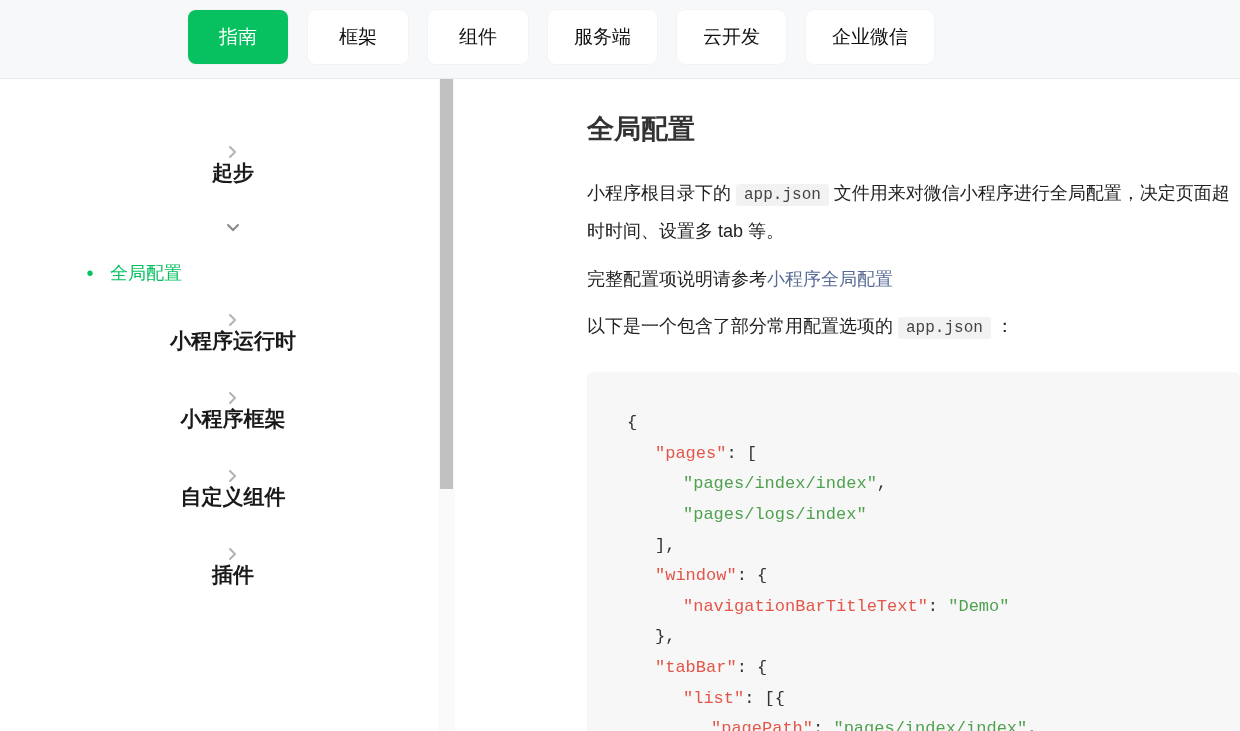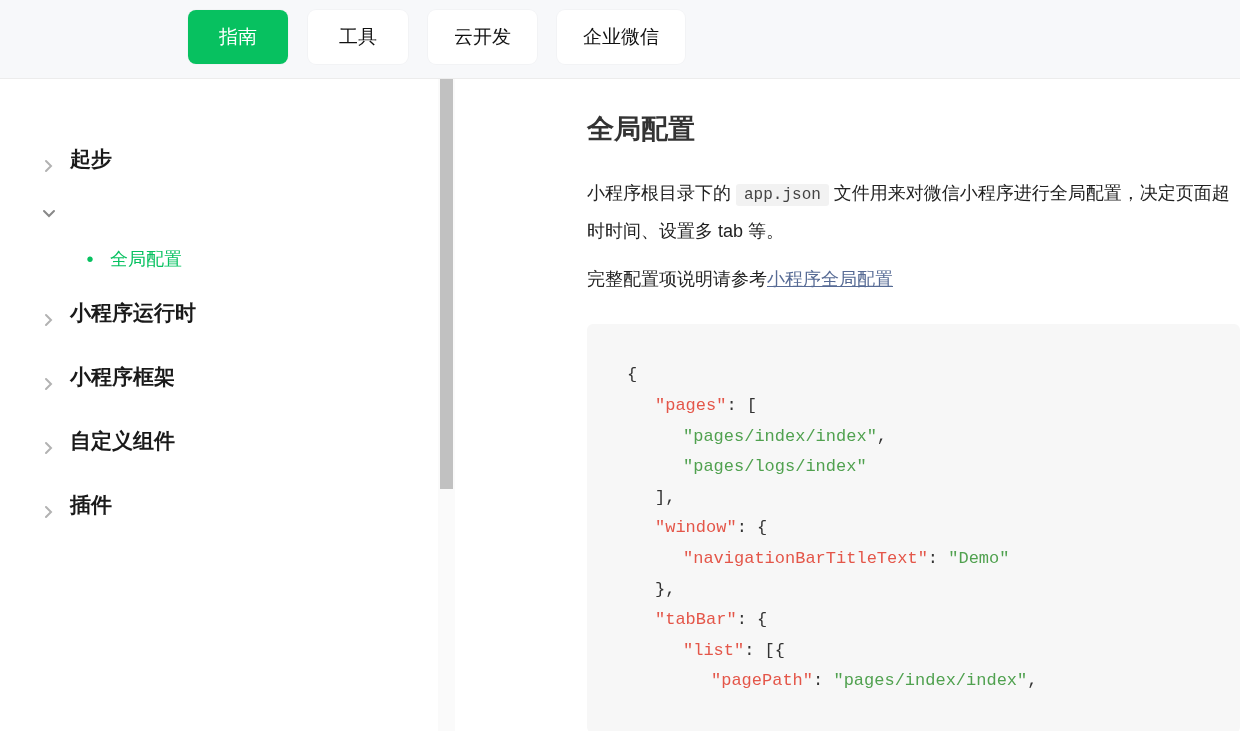--- a/index.html
+++ b/index.html
@@ -61,26 +61,27 @@
       position: absolute;
       top: 0;
       left: 2px;
       width: 13px;
       height: 410px;
       background: #c1c1c1;
       border-radius: 0;
     }
     .menu-item {
       display: flex;
-      align-items: flex-end;
+      align-items: center;
       padding: 18px 0;
       cursor: pointer;
       font-size: 21px;
       font-weight: 600;
       color: #1a1a1a;
+      flex-direction: column;
     }
     .chevron {
       width: 42px;
       display: flex;
       align-items: center;
       justify-content: center;
       color: #b2b2b2;
       font-size: 15px;
     }
     .chevron svg { display: block; }
@@ -125,21 +126,21 @@
       color: #222;
     }
     .inline-code {
       background: #f2f2f2;
       padding: 2px 8px;
       border-radius: 3px;
       font-family: "SFMono-Regular", Consolas, "Courier New", monospace;
       font-size: 16px;
       color: #444;
     }
-    .link { color: #576b95; text-decoration: underline; }
+    .link { color: #576b95; }
     .code-block {
       background: #f7f7f7;
       border-radius: 6px;
       padding: 36px 40px;
       margin-top: 26px;
       font-family: "SFMono-Regular", Consolas, "Courier New", monospace;
       font-size: 17px;
       line-height: 1.8;
       color: #333;
       overflow: hidden;
@@ -149,21 +150,23 @@
     .tok-str { color: #50a14f; }
     .indent1 { padding-left: 28px; }
     .indent2 { padding-left: 56px; }
     .indent3 { padding-left: 84px; }
   </style>
 </head>
 <body>
 
 <div class="top-nav" id="top-nav">
     <div class="nav-tab active">指南</div>
-    <div class="nav-tab">工具</div>
+    <div class="nav-tab">框架</div>
+    <div class="nav-tab">组件</div>
+    <div class="nav-tab">服务端</div>
     <div class="nav-tab">云开发</div>
     <div class="nav-tab">企业微信</div>
   </div>
 
 <div class="main-wrap">
   <div class="sidebar-wrap">
     <div class="sidebar" id="sidebar">
         <div class="menu-item">
           <span class="chevron">
             <svg width="10" height="14" viewBox="0 0 10 14">
@@ -227,20 +230,23 @@
     <h1 class="title">全局配置</h1>
 
     <p class="para">
       <span>小程序根目录下的 </span><code class="inline-code">app.json</code><span> 文件用来对微信小程序进行全局配置，决定页面超时时间、设置多 tab 等。</span>
     </p>
 
     <p class="para">
       <span>完整配置项说明请参考</span><a class="link">小程序全局配置</a>
     </p>
 
+    <p class="para">
+      <span>以下是一个包含了部分常用配置选项的 </span><code class="inline-code">app.json</code><span> ：</span>
+    </p>
 
     <div class="code-block" id="code-block">
         <div class="indent0"><span class="tok-punc">{</span></div>
         <div class="indent1"><span class="tok-key">"pages"</span><span class="tok-punc">: [</span></div>
         <div class="indent2"><span class="tok-str">"pages/index/index"</span><span class="tok-punc">,</span></div>
         <div class="indent2"><span class="tok-str">"pages/logs/index"</span></div>
         <div class="indent1"><span class="tok-punc">],</span></div>
         <div class="indent1"><span class="tok-key">"window"</span><span class="tok-punc">: {</span></div>
         <div class="indent2"><span class="tok-key">"navigationBarTitleText"</span><span class="tok-punc">: </span><span class="tok-str">"Demo"</span></div>
         <div class="indent1"><span class="tok-punc">},</span></div>

